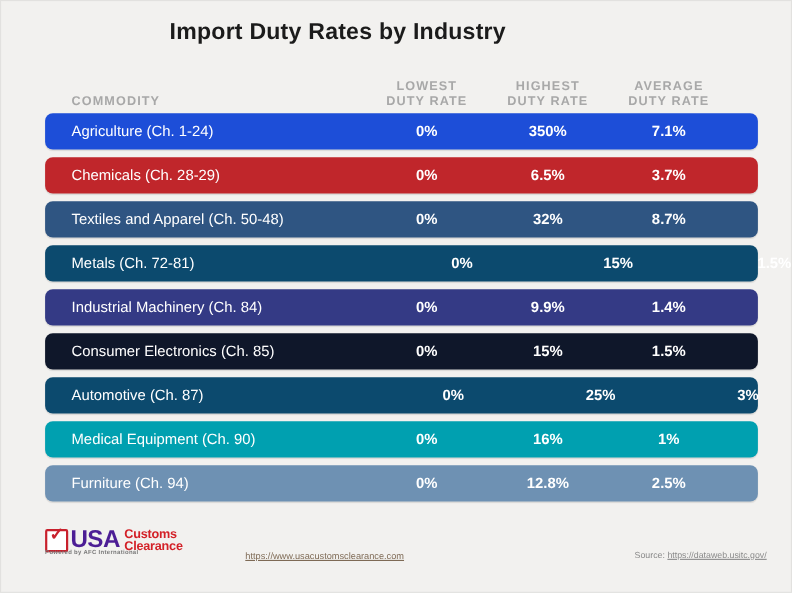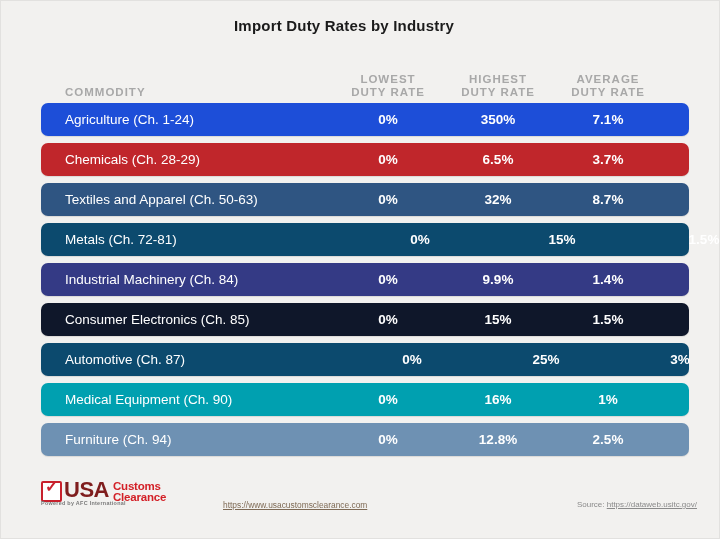--- a/index.html
+++ b/index.html
@@ -21,25 +21,24 @@
     box-sizing: border-box;
     border: 1px solid #e2e1df;
   }
   
   .title {
     position: absolute;
     top: 16px;
     left: 0;
     width: 612px;
     text-align: center;
-    font-size: 15px;
+    font-size: 21px;
     font-weight: bold;
     color: #1b1b1b;
     letter-spacing: 0.2px;
-    margin-left: 37px;
   }
   
   .table {
     position: absolute;
     top: 60px;
     left: 40px;
     width: 648px;
   }
 
   .header-row {
@@ -127,21 +126,21 @@
     width: 13px;
     height: 13px;
     color: #c8202c;
     font-size: 16px;
     line-height: 13px;
     font-weight: bold;
   }
   .logo-usa {
     font-size: 22px;
     font-weight: bold;
-    color: #7f1d1d;
+    color: #4c1d95;
     letter-spacing: -0.5px;
     line-height: 20px;
   }
   .logo-right {
     margin-left: 4px;
     line-height: 10.5px;
     padding-top: 1px;
   }
   .logo-right .l {
     display: block;
@@ -215,21 +214,21 @@
     </div>
 
     <div class="row" style="background: rgb(192, 38, 43);">
       <div class="cell-commodity">Chemicals (Ch. 28-29)</div>
       <div class="cell-rate">0%</div>
       <div class="cell-rate">6.5%</div>
       <div class="cell-rate">3.7%</div>
     </div>
 
     <div class="row" style="background: rgb(47, 85, 130);">
-      <div class="cell-commodity">Textiles and Apparel (Ch. 50-63)</div>
+      <div class="cell-commodity">Textiles and Apparel (Ch. 50-48)</div>
       <div class="cell-rate">0%</div>
       <div class="cell-rate">32%</div>
       <div class="cell-rate">8.7%</div>
     </div>
 
     <div class="row" style="background: #0c4a6e; gap: 32px;">
       <div class="cell-commodity">Metals (Ch. 72-81)</div>
       <div class="cell-rate">0%</div>
       <div class="cell-rate">15%</div>
       <div class="cell-rate">1.5%</div>

